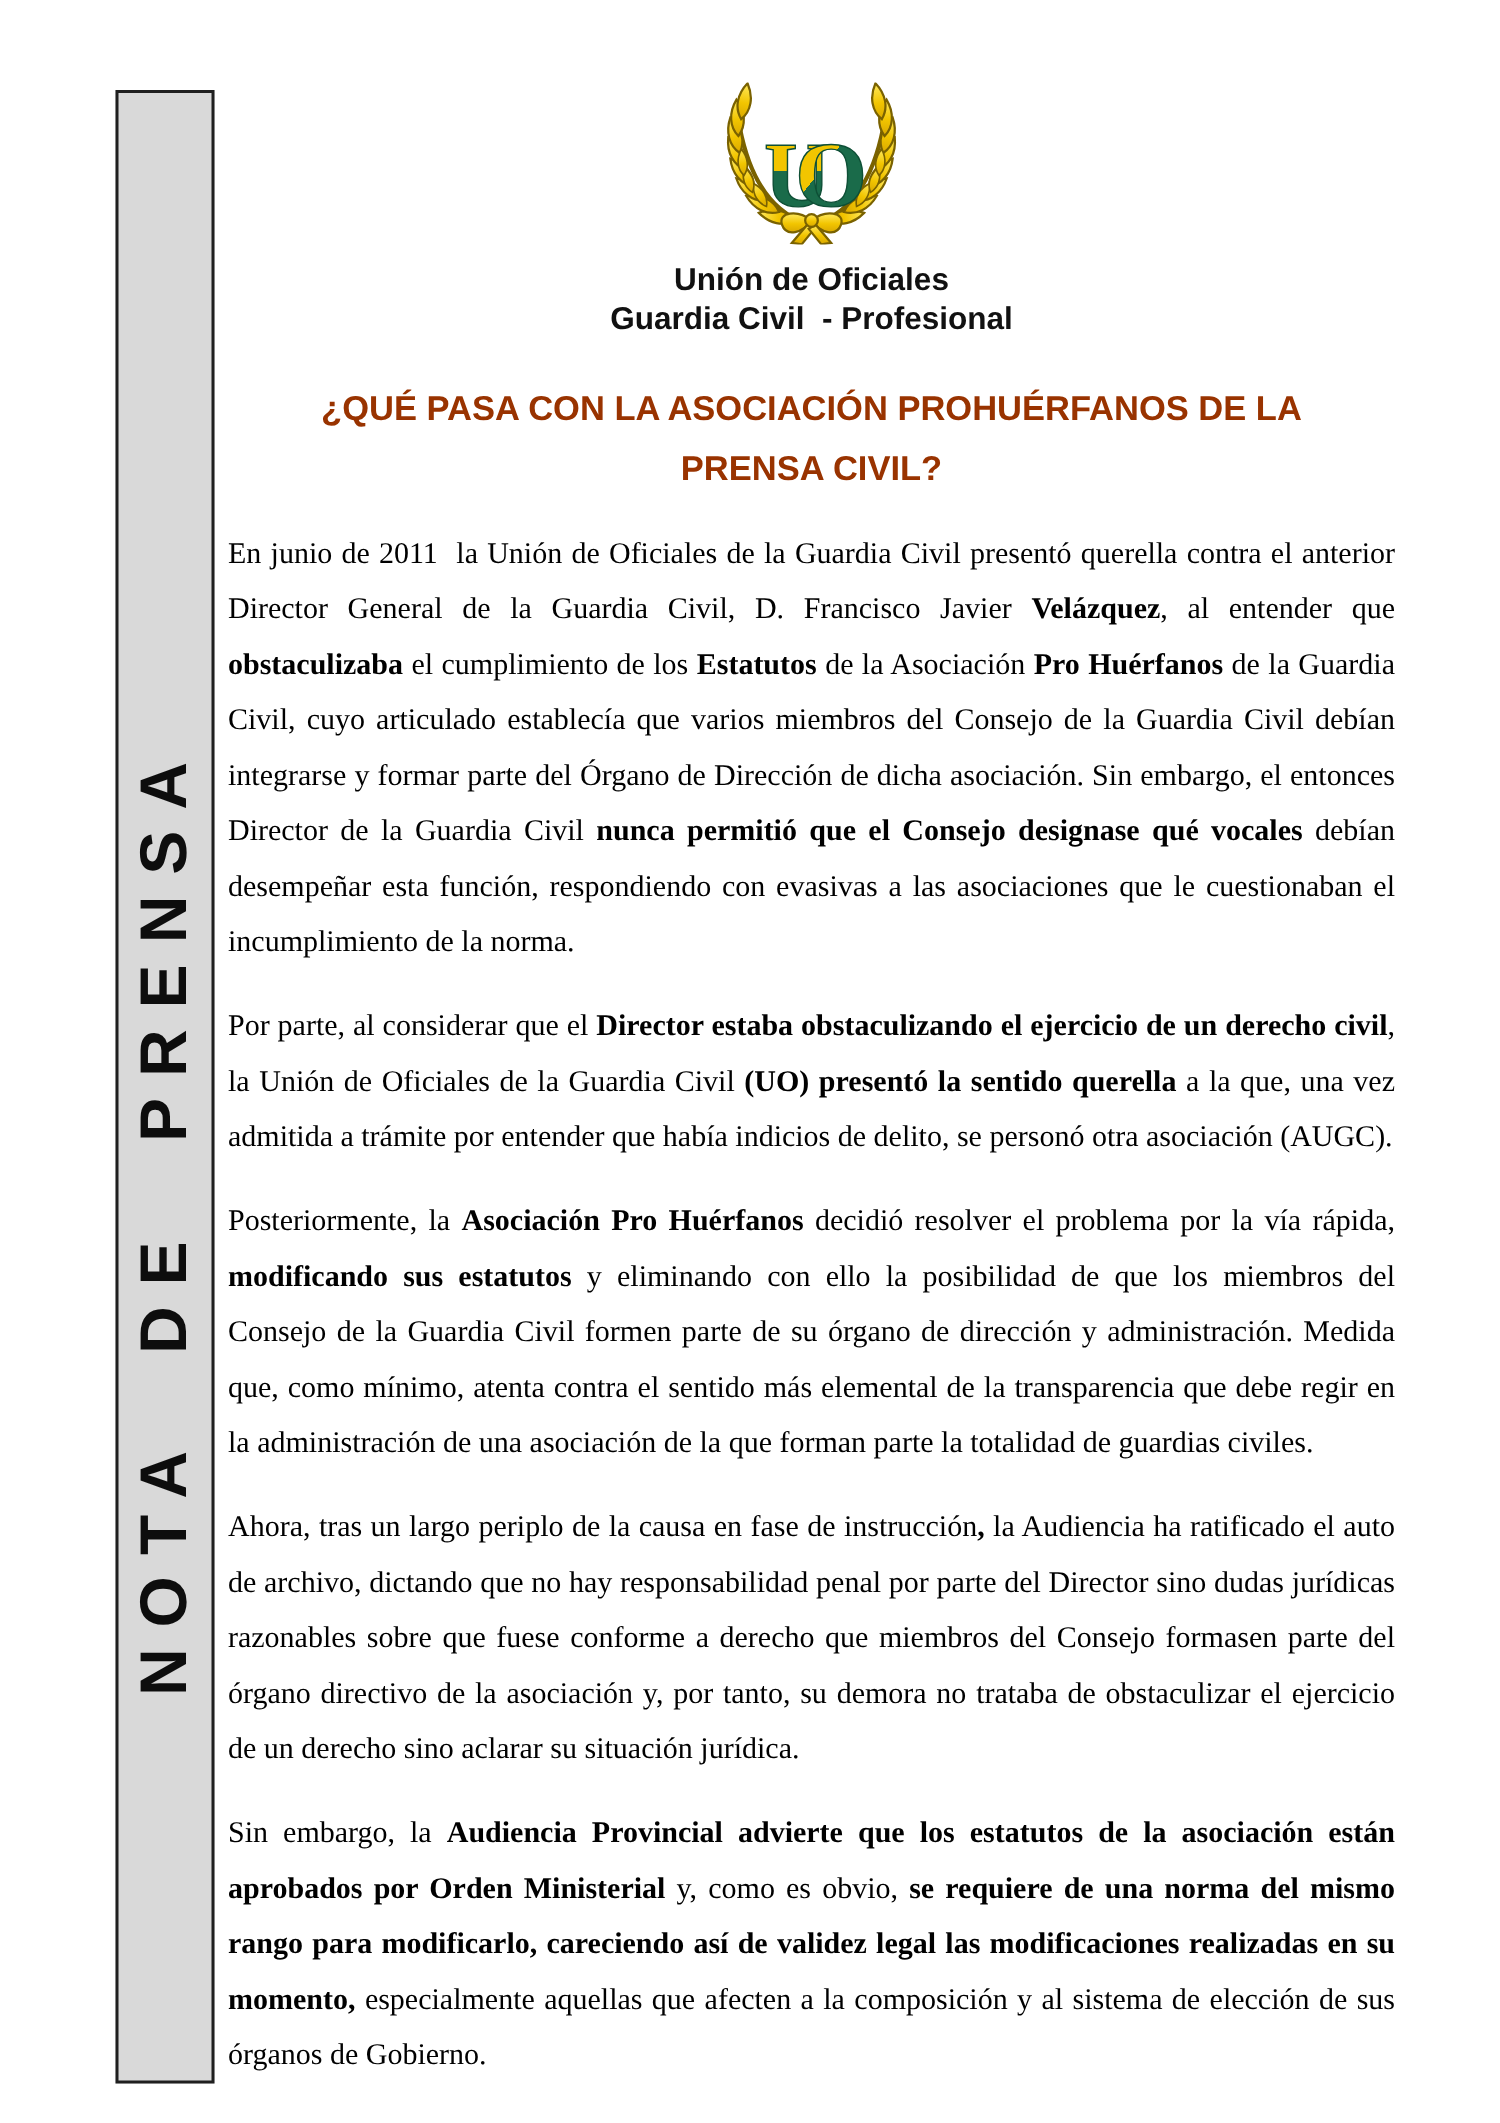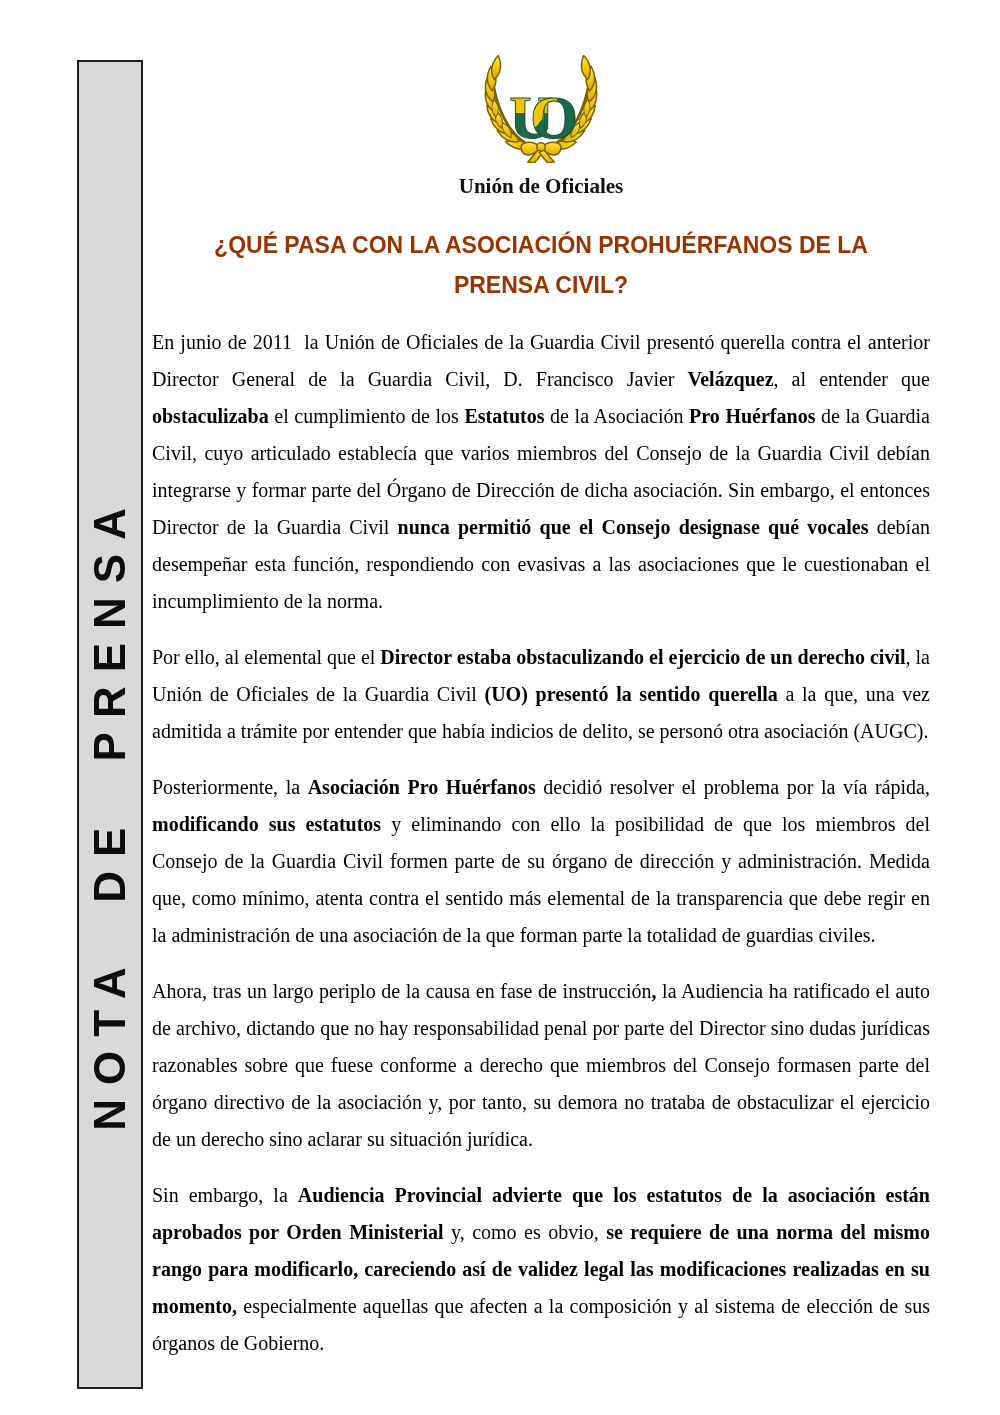--- a/index.html
+++ b/index.html
@@ -30,21 +30,21 @@
     color:#0d0d0d; white-space:nowrap;
   }
   
   .main-col {
     position:absolute; left:152px; top:55px; width:778px;
   }
   .logo-wrap { text-align:center; }
   .logo-wrap svg { display:inline-block; }
   .org-name {
     text-align:center;
-    font-family:Liberation Serif, serif;
+    font-family:Liberation Sans, sans-serif;
     font-weight:bold; font-size:21px; line-height:26px;
     color:#111111; margin-top:6px;
   }
   .doc-title {
     margin-top:26px;
     text-align:center;
     font-family:"Liberation Sans", sans-serif;
     font-weight:bold; font-size:23px; line-height:40px;
     color:#993300;
   }
@@ -117,29 +117,30 @@
 
         <g font-family="'Liberation Serif', serif" font-weight="bold" font-size="66" text-anchor="middle" stroke="#0e4f36" stroke-width="1">
           <text x="70" y="88" fill="url(#gradU)">U</text>
           <text x="94" y="88" fill="url(#gradO)">O</text>
         </g>
       </svg>
     </div>
 
     <div class="org-name">
       <div>Unión de Oficiales</div>
+      <div>Guardia Civil&nbsp; - Profesional</div>
     </div>
 
     <div class="doc-title">
       <div>¿QUÉ PASA CON LA ASOCIACIÓN PROHUÉRFANOS DE LA</div>
       <div>PRENSA CIVIL?</div>
     </div>
 
     <div class="body-text">
       <p><span>En junio de 2011&nbsp; la Unión de Oficiales de la Guardia Civil presentó querella contra el anterior Director General de la Guardia Civil, D. Francisco Javier </span><span class="b">Velázquez</span><span>, al entender que </span><span class="b">obstaculizaba</span><span> el cumplimiento de los </span><span class="b">Estatutos</span><span> de la Asociación </span><span class="b">Pro Huérfanos</span><span> de la Guardia Civil, cuyo articulado establecía que varios miembros del Consejo de la Guardia Civil debían integrarse y formar parte del Órgano de Dirección de dicha asociación. Sin embargo, el entonces Director de la Guardia Civil </span><span class="b">nunca permitió que el Consejo designase qué vocales</span><span> debían desempeñar esta función, respondiendo con evasivas a las asociaciones que le cuestionaban el incumplimiento de la norma.</span></p>
-      <p><span>Por ello, al elemental que el </span><span class="b">Director estaba obstaculizando el ejercicio de un derecho civil</span><span>, la Unión de Oficiales de la Guardia Civil </span><span class="b">(UO) presentó la sentido querella</span><span> a la que, una vez admitida a trámite por entender que había indicios de delito, se personó otra asociación (AUGC).</span></p>
+      <p><span>Por parte, al considerar que el </span><span class="b">Director estaba obstaculizando el ejercicio de un derecho civil</span><span>, la Unión de Oficiales de la Guardia Civil </span><span class="b">(UO) presentó la sentido querella</span><span> a la que, una vez admitida a trámite por entender que había indicios de delito, se personó otra asociación (AUGC).</span></p>
       <p><span>Posteriormente, la </span><span class="b">Asociación Pro Huérfanos</span><span> decidió resolver el problema por la vía rápida, </span><span class="b">modificando sus estatutos</span><span> y eliminando con ello la posibilidad de que los miembros del Consejo de la Guardia Civil formen parte de su órgano de dirección y administración. Medida que, como mínimo, atenta contra el sentido más elemental de la transparencia que debe regir en la administración de una asociación de la que forman parte la totalidad de guardias civiles.</span></p>
       <p><span>Ahora, tras un largo periplo de la causa en fase de instrucción</span><span class="b">,</span><span> la Audiencia ha ratificado el auto de archivo, dictando que no hay responsabilidad penal por parte del Director sino dudas jurídicas razonables sobre que fuese conforme a derecho que miembros del Consejo formasen parte del órgano directivo de la asociación y, por tanto, su demora no trataba de obstaculizar el ejercicio de un derecho sino aclarar su situación jurídica.</span></p>
       <p><span>Sin embargo, la </span><span class="b">Audiencia Provincial advierte que los estatutos de la asociación están aprobados por Orden Ministerial</span><span> y, como es obvio, </span><span class="b">se requiere de una norma del mismo rango para modificarlo, careciendo así de validez legal las modificaciones realizadas en su momento,</span><span> especialmente aquellas que afecten a la composición y al sistema de elección de sus órganos de Gobierno.</span></p>
     </div>
 
   </div>
 </div>
 
 </body></html>

